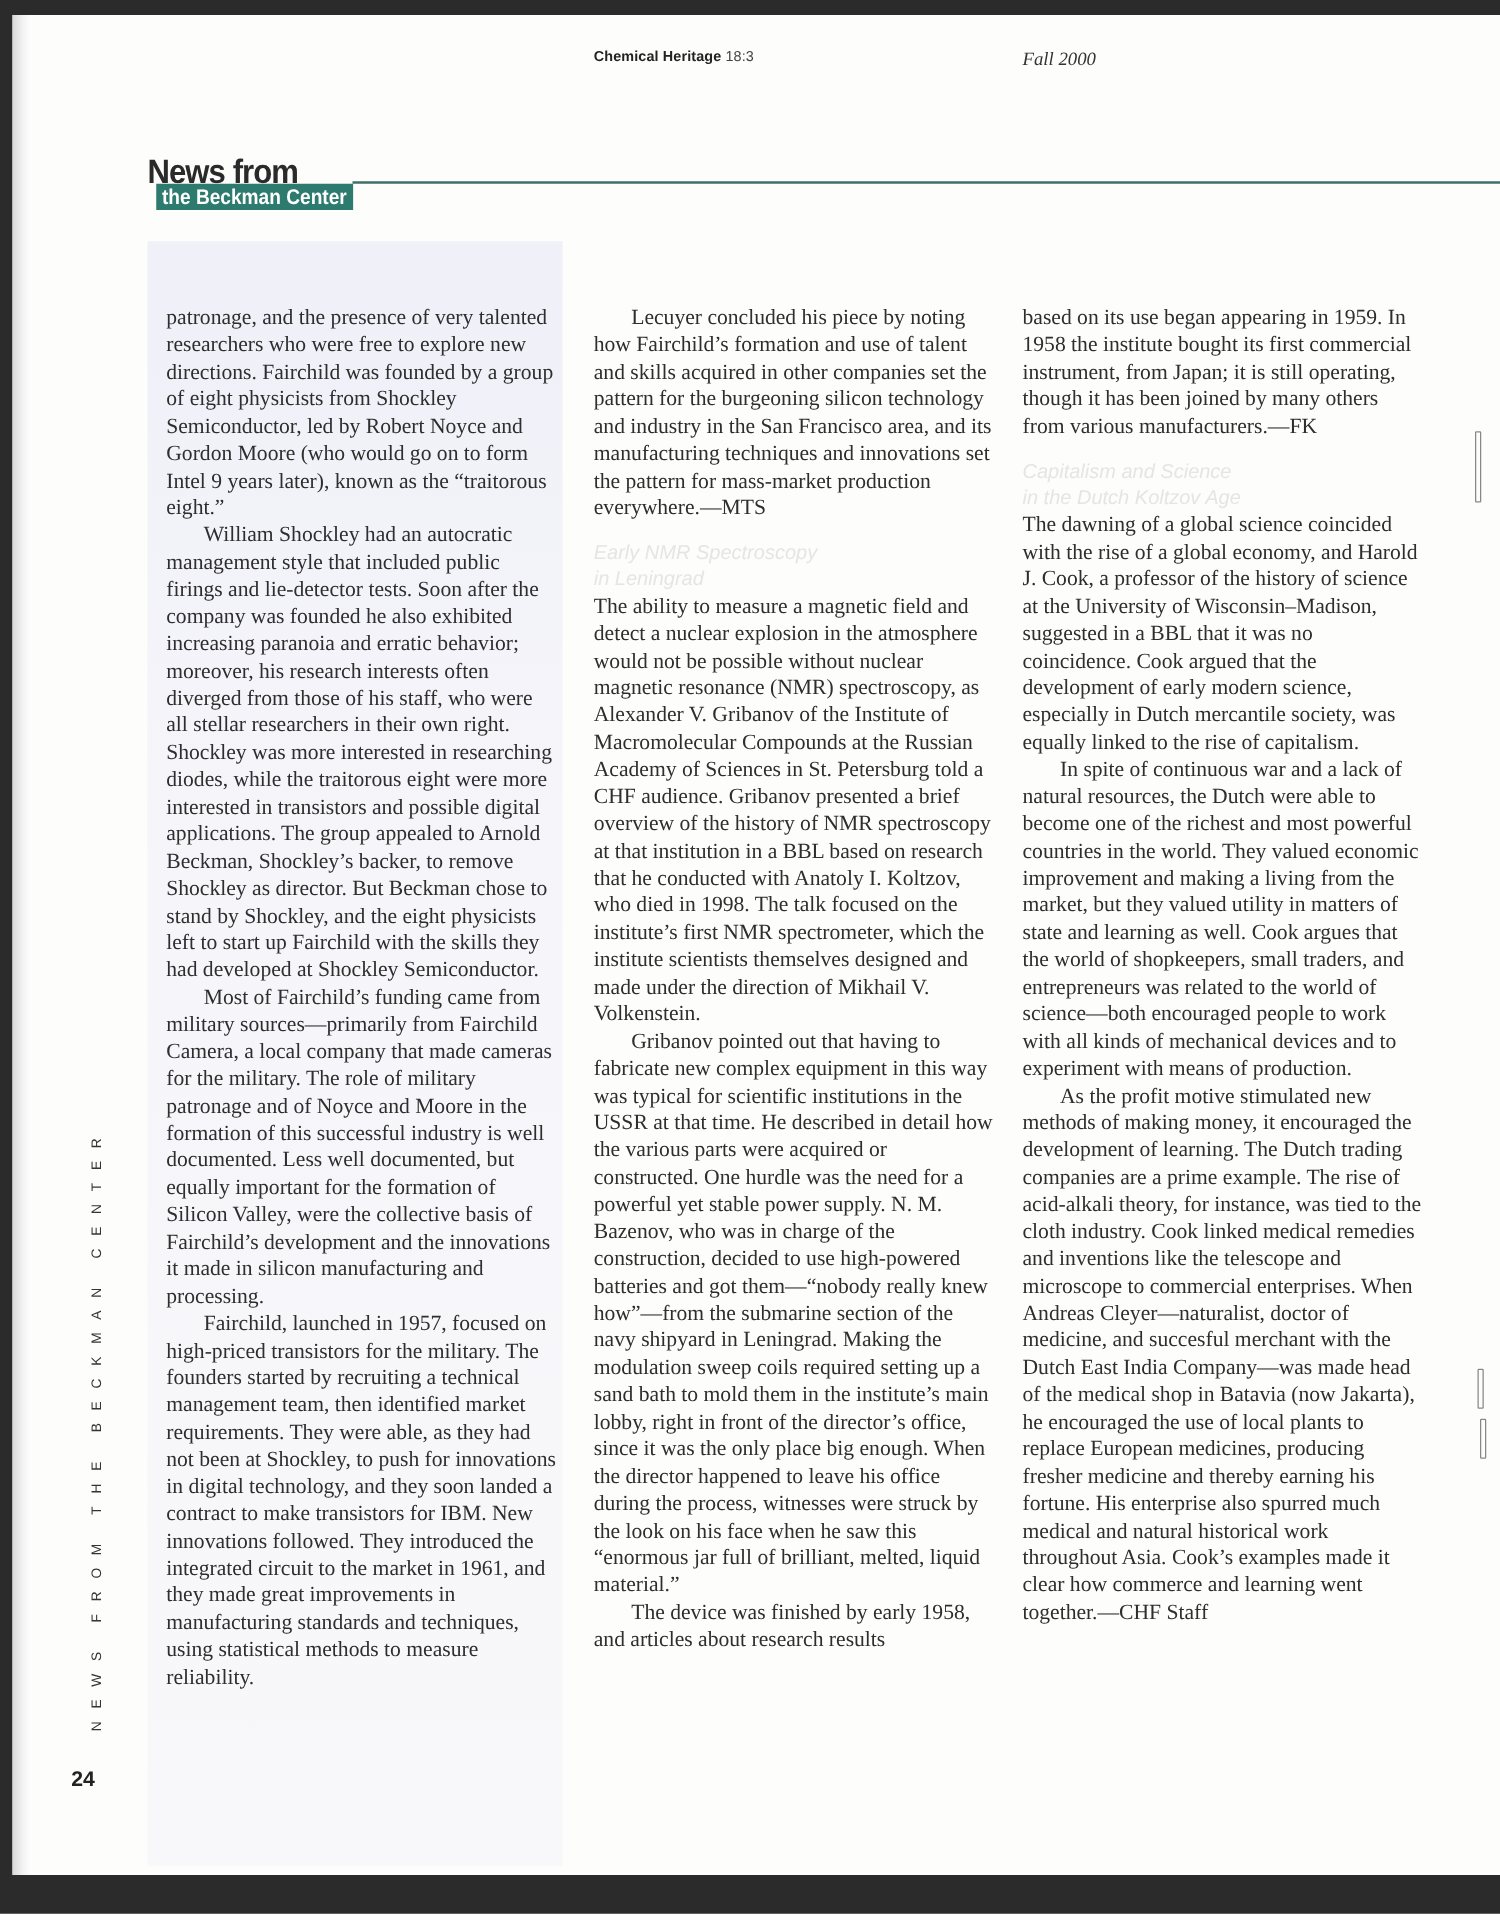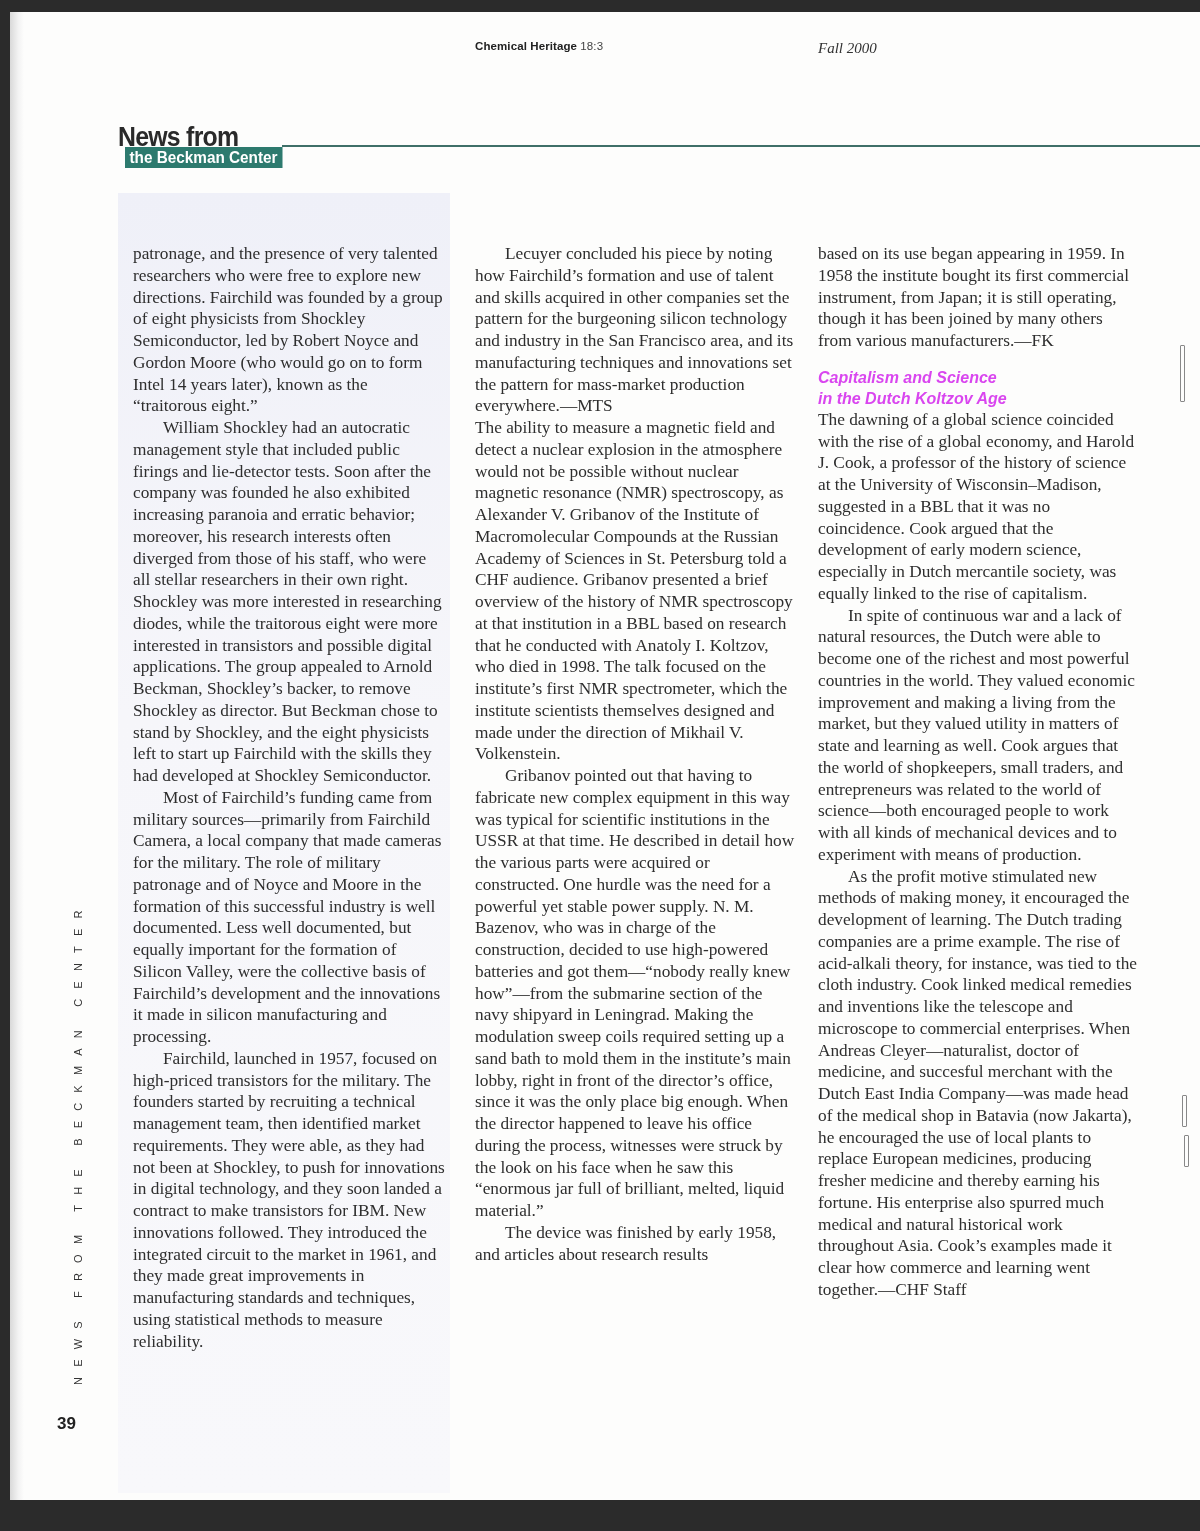--- a/index.html
+++ b/index.html
@@ -53,22 +53,22 @@
     .col {
       position: absolute; top: 243px; width: 320px;
       font-size: 17.3px; line-height: 21.75px; color: #2e2e2e;
     }
     .col p { margin: 0; text-indent: 30px; }
     .col p.noindent { text-indent: 0; }
     .col1 { left: 133px; width: 312px; }
     .col2 { left: 475px; width: 320px; }
     .col3 { left: 818px; width: 320px; }
     .subhead {
-      font-family: "Liberation Sans", sans-serif; font-weight: bold; font-style: italic;
-      color: #d946ef; font-size: 16px; line-height: 21px;
+      font-family: "Liberation Sans", sans-serif; font-weight: normal; font-style: italic;
+      color: #e5e5e5; font-size: 16px; line-height: 21px;
       margin-top: 15px;
     }
 
     .vertical-label {
       position: absolute; left: 72px; top: 1385px;
       transform: rotate(-90deg); transform-origin: left top;
       font-family: "Liberation Sans", sans-serif; font-size: 11px;
       letter-spacing: 10.2px; color: #333; white-space: nowrap;
     }
     .page-number {
@@ -95,40 +95,44 @@
 
 <div class="head-rule"></div>
 <div class="section-head">
   <div class="sh-top">News from</div>
   <div class="sh-bottom">the Beckman Center</div>
 </div>
 
 <div class="col-bg"></div>
 
 <div class="col col1">
-    <p class="noindent">patronage, and the presence of very talented researchers who were free to explore new directions. Fairchild was founded by a group of eight physicists from Shockley Semiconductor, led by Robert Noyce and Gordon Moore (who would go on to form Intel 14 years later), known as the “traitorous eight.”</p>
+    <p class="noindent">patronage, and the presence of very talented researchers who were free to explore new directions. Fairchild was founded by a group of eight physicists from Shockley Semiconductor, led by Robert Noyce and Gordon Moore (who would go on to form Intel 9 years later), known as the “traitorous eight.”</p>
     <p>William Shockley had an autocratic management style that included public firings and lie-detector tests. Soon after the company was founded he also exhibited increasing paranoia and erratic behavior; moreover, his research interests often diverged from those of his staff, who were all stellar researchers in their own right. Shockley was more interested in researching diodes, while the traitorous eight were more interested in transistors and possible digital applications. The group appealed to Arnold Beckman, Shockley’s backer, to remove Shockley as director. But Beckman chose to stand by Shockley, and the eight physicists left to start up Fairchild with the skills they had developed at Shockley Semiconductor.</p>
     <p>Most of Fairchild’s funding came from military sources—primarily from Fairchild Camera, a local company that made cameras for the military. The role of military patronage and of Noyce and Moore in the formation of this successful industry is well documented. Less well documented, but equally important for the formation of Silicon Valley, were the collective basis of Fairchild’s development and the innovations it made in silicon manufacturing and processing.</p>
     <p>Fairchild, launched in 1957, focused on high-priced transistors for the military. The founders started by recruiting a technical management team, then identified market requirements. They were able, as they had not been at Shockley, to push for innovations in digital technology, and they soon landed a contract to make transistors for IBM. New innovations followed. They introduced the integrated circuit to the market in 1961, and they made great improvements in manufacturing standards and techniques, using statistical methods to measure reliability.</p>
   </div>
 <div class="col col2">
     <p>Lecuyer concluded his piece by noting how Fairchild’s formation and use of talent and skills acquired in other companies set the pattern for the burgeoning silicon technology and industry in the San Francisco area, and its manufacturing techniques and innovations set the pattern for mass-market production everywhere.—MTS</p>
+    <div class="subhead">
+      <div>Early NMR Spectroscopy</div>
+      <div>in Leningrad</div>
+    </div>
     <p class="noindent">The ability to measure a magnetic field and detect a nuclear explosion in the atmosphere would not be possible without nuclear magnetic resonance (NMR) spectroscopy, as Alexander V. Gribanov of the Institute of Macromolecular Compounds at the Russian Academy of Sciences in St. Petersburg told a CHF audience. Gribanov presented a brief overview of the history of NMR spectroscopy at that institution in a BBL based on research that he conducted with Anatoly I. Koltzov, who died in 1998. The talk focused on the institute’s first NMR spectrometer, which the institute scientists themselves designed and made under the direction of Mikhail V. Volkenstein.</p>
     <p>Gribanov pointed out that having to fabricate new complex equipment in this way was typical for scientific institutions in the USSR at that time. He described in detail how the various parts were acquired or constructed. One hurdle was the need for a powerful yet stable power supply. N. M. Bazenov, who was in charge of the construction, decided to use high-powered batteries and got them—“nobody really knew how”—from the submarine section of the navy shipyard in Leningrad. Making the modulation sweep coils required setting up a sand bath to mold them in the institute’s main lobby, right in front of the director’s office, since it was the only place big enough. When the director happened to leave his office during the process, witnesses were struck by the look on his face when he saw this “enormous jar full of brilliant, melted, liquid material.”</p>
     <p>The device was finished by early 1958, and articles about research results</p>
   </div>
 <div class="col col3">
     <p class="noindent">based on its use began appearing in 1959. In 1958 the institute bought its first commercial instrument, from Japan; it is still operating, though it has been joined by many others from various manufacturers.—FK</p>
     <div class="subhead">
       <div>Capitalism and Science</div>
       <div>in the Dutch Koltzov Age</div>
     </div>
     <p class="noindent">The dawning of a global science coincided with the rise of a global economy, and Harold J. Cook, a professor of the history of science at the University of Wisconsin–Madison, suggested in a BBL that it was no coincidence. Cook argued that the development of early modern science, especially in Dutch mercantile society, was equally linked to the rise of capitalism.</p>
     <p>In spite of continuous war and a lack of natural resources, the Dutch were able to become one of the richest and most powerful countries in the world. They valued economic improvement and making a living from the market, but they valued utility in matters of state and learning as well. Cook argues that the world of shopkeepers, small traders, and entrepreneurs was related to the world of science—both encouraged people to work with all kinds of mechanical devices and to experiment with means of production.</p>
     <p>As the profit motive stimulated new methods of making money, it encouraged the development of learning. The Dutch trading companies are a prime example. The rise of acid-alkali theory, for instance, was tied to the cloth industry. Cook linked medical remedies and inventions like the telescope and microscope to commercial enterprises. When Andreas Cleyer—naturalist, doctor of medicine, and succesful merchant with the Dutch East India Company—was made head of the medical shop in Batavia (now Jakarta), he encouraged the use of local plants to replace European medicines, producing fresher medicine and thereby earning his fortune. His enterprise also spurred much medical and natural historical work throughout Asia. Cook’s examples made it clear how commerce and learning went together.—CHF Staff</p>
   </div>
 
 <div class="vertical-label">NEWS FROM THE BECKMAN CENTER</div>
-<div class="page-number">39</div>
+<div class="page-number">24</div>
 
 <div class="mark" style="left:1180px; top:345px; height:55px;"></div>
 <div class="mark" style="left:1182px; top:1095px; height:30px;"></div>
 <div class="mark" style="left:1184px; top:1135px; height:30px;"></div>
 
 </body></html>

